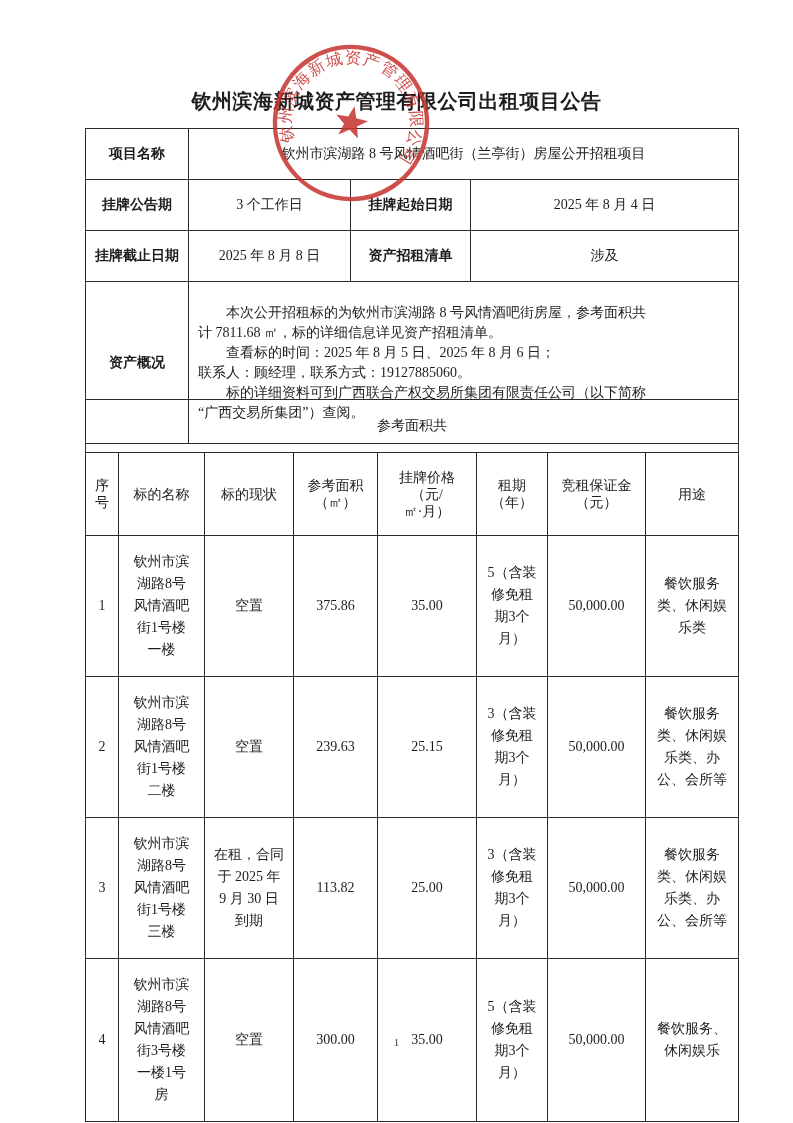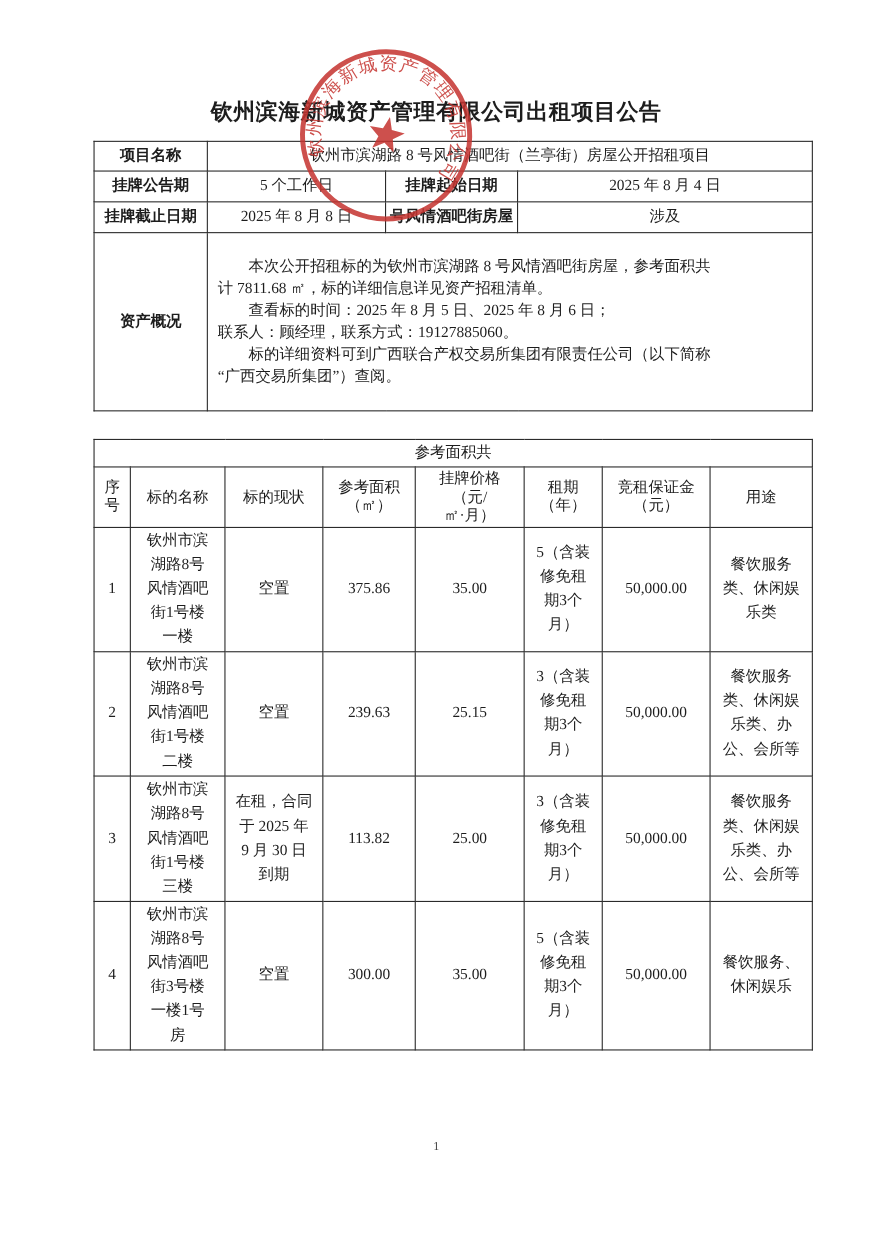--- a/index.html
+++ b/index.html
@@ -14,21 +14,21 @@
   }
   .seal{
     position:absolute;left:263px;top:35px;width:176px;height:176px;
     z-index:6;opacity:.86;pointer-events:none;
   }
   table{border-collapse:collapse;table-layout:fixed;}
   .info-table{position:absolute;left:85px;top:128px;width:653px;z-index:1;}
   .list-table{position:absolute;left:85px;top:399px;width:653px;z-index:1;}
   td,th{
     border:1px solid #2b2b2b;font-size:14px;font-weight:normal;
-    text-align:center;vertical-align:middle;padding:1px 3px;
+    text-align:center;vertical-align:middle;padding:15px 3px;
     line-height:22px;white-space:pre-line;overflow:hidden;
   }
   .info-table td{line-height:20px;}
   .lbl{font-weight:bold;}
   .overview-text{
     text-align:left;white-space:pre-wrap;line-height:27px;padding:0 9px;margin-left:27px;
   }
   .list-table .banner td{height:22px;line-height:20px;}
   .list-table th{height:52px;line-height:17px;}
   .page-num{
@@ -61,28 +61,28 @@
         <col style="width:120px">
         <col style="width:268px">
       </colgroup>
     <tbody>
         <tr style="height:27px">
       <td class="lbl">项目名称</td>
       <td colspan="3">钦州市滨湖路 8 号风情酒吧街（兰亭街）房屋公开招租项目</td>
     </tr>
     <tr style="height:28px">
       <td class="lbl">挂牌公告期</td>
-      <td>5 个工作日</td>
+      <td>3 个工作日</td>
       <td class="lbl">挂牌起始日期</td>
       <td>2025 年 8 月 4 日</td>
     </tr>
     <tr style="height:28px">
       <td class="lbl">挂牌截止日期</td>
       <td>2025 年 8 月 8 日</td>
-      <td class="lbl">号风情酒吧街房屋</td>
+      <td class="lbl">资产招租清单</td>
       <td>涉及</td>
     </tr>
     <tr style="height:162px">
       <td class="lbl">资产概况</td>
       <td colspan="3" class="overview-text">　　本次公开招租标的为钦州市滨湖路 8 号风情酒吧街房屋，参考面积共
 计 7811.68 ㎡，标的详细信息详见资产招租清单。
 　　查看标的时间：2025 年 8 月 5 日、2025 年 8 月 6 日；
 联系人：顾经理，联系方式：19127885060。
 　　标的详细资料可到广西联合产权交易所集团有限责任公司（以下简称
 “广西交易所集团”）查阅。</td>

